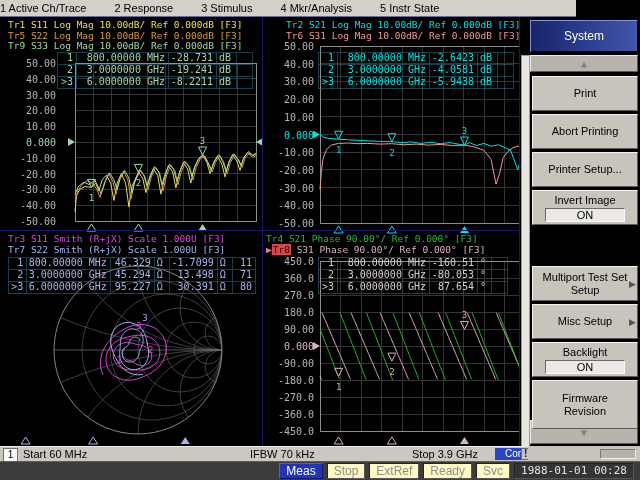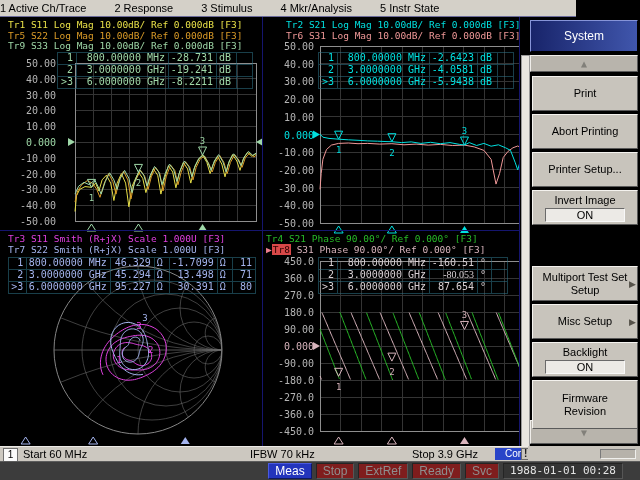--- a/index.html
+++ b/index.html
@@ -61,23 +61,23 @@
   #corbadge{position:absolute;left:495px;top:1px;background:#2844c8;color:#fff;
             padding:0 10px;line-height:12px;font-size:10px;}
   #warnbadge{position:absolute;left:521px;top:1px;background:#c8c4bc;border:1px solid #6a6a6a;
              color:#202020;padding:0 2px;line-height:10px;font-size:10px;font-weight:bold;}
   #menubottom{position:absolute;left:528px;top:446px;width:112px;height:15px;background:#c8c4bc;z-index:5;}
   #menubottom .inset{position:absolute;left:72px;top:3px;width:34px;height:8px;background:#b6b2aa;
            border:1px solid;border-color:#7a7a7a #efefec #efefec #7a7a7a;}
   
   #instbar{position:absolute;left:0;top:461px;width:640px;height:19px;background:#3c3c3c;
            border-top:1px solid #5c5c5c;box-sizing:border-box;z-index:5;display:flex;
-           justify-content:flex-end;align-items:center;gap:4px;padding-right:17px;
+           justify-content:flex-end;align-items:center;gap:4px;padding-right:6px;
            font-family:"Liberation Sans",sans-serif;font-size:12px;}
-  .ibadge{color:#8e8e8e;background:#7f1d1d;border:1px solid;border-color:#242424 #565656 #565656 #242424;
+  .ibadge{color:#8e8e8e;background:#fef9c3;border:1px solid;border-color:#242424 #565656 #565656 #242424;
           padding:0 6px;line-height:14px;}
   .ibadge.active{background:#2334bc;color:#fff;border-color:#4a5ae0 #101860 #101860 #4a5ae0;}
   #idatetime{color:#e4e4e4;background:#343434;border:1px solid;
              border-color:#242424 #565656 #565656 #242424;padding:0 6px;line-height:14px;
              font-family:"DejaVu Sans Mono",monospace;font-size:11px;}
 </style>
 </head>
 <body>
 
 <div id="screen">
@@ -372,21 +372,21 @@
         <div class="mrow">
           <span class="mcell" style="width: 20px;">1</span>
           <span class="mcell" style="width: 92px;">800.00000 MHz</span>
           <span class="mcell" style="width: 48px;">-160.51</span>
           <span class="mcell unit" style="width: 14px;">°</span>
           <span class="mcell" style="width: 16px;"></span>
         </div>
         <div class="mrow">
           <span class="mcell" style="width: 20px;">2</span>
           <span class="mcell" style="width: 92px;">3.0000000 GHz</span>
-          <span class="mcell" style="width: 48px; font-family: Liberation Serif, serif;">-80.053</span>
+          <span class="mcell" style="width: 48px;">-80.053</span>
           <span class="mcell unit" style="width: 14px;">°</span>
           <span class="mcell" style="width: 16px;"></span>
         </div>
         <div class="mrow">
           <span class="mcell" style="width: 20px;">&gt;3</span>
           <span class="mcell" style="width: 92px;">6.0000000 GHz</span>
           <span class="mcell" style="width: 48px;">87.654</span>
           <span class="mcell unit" style="width: 14px;">°</span>
           <span class="mcell" style="width: 16px;"></span>
         </div>

